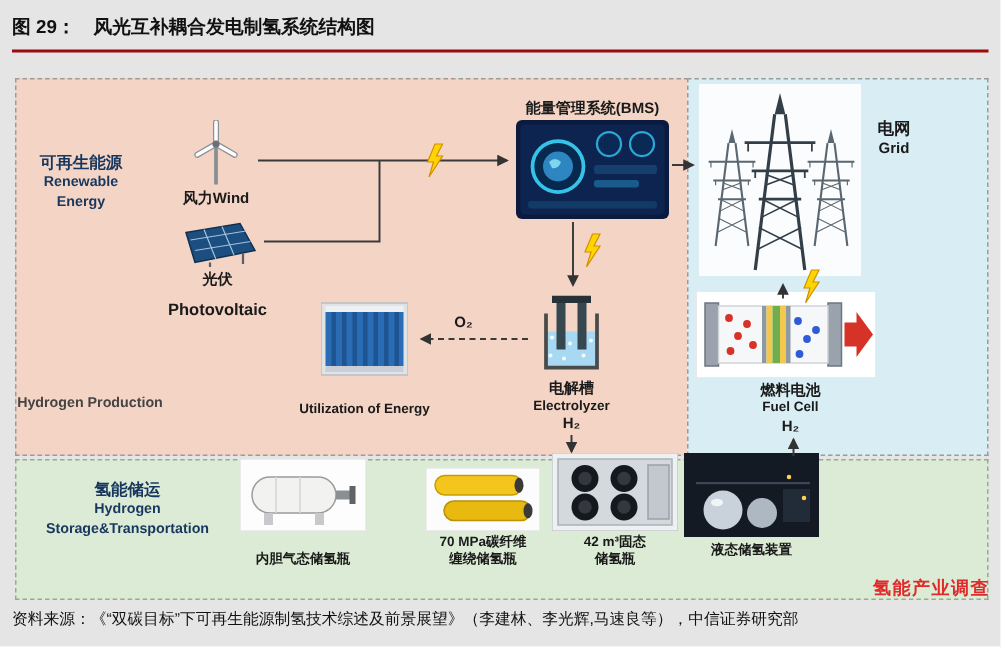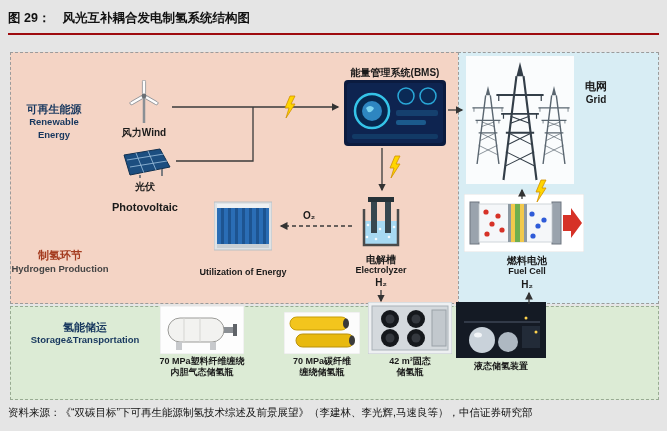--- a/index.html
+++ b/index.html
@@ -52,21 +52,20 @@
     <svg width="54" height="32" viewBox="0 0 54 32">
       <polygon points="6,9 42,3 52,21 12,29" fill="#1c4e80" stroke="#11304f" stroke-width="1"></polygon>
       <path d="M18 7 L26 27 M30 5 L38 24 M9 14 L46 8 M12 21 L49 15" stroke="#9fc3e0" stroke-width="0.8" fill="none"></path>
       <line x1="22" y1="29" x2="22" y2="32" stroke="#55606a" stroke-width="1.5"></line>
       <line x1="44" y1="23" x2="44" y2="30" stroke="#55606a" stroke-width="1.5"></line>
     </svg>
   </div>
   <div class="t" style="left:108px;top:180px;width:74px;font-size:10px">光伏</div>
   <div class="t" style="left:108px;top:200px;width:74px;font-size:11px">Photovoltaic</div>
 
-  <div class="t" style="left:14px;top:248px;width:92px;font-size:11px;color:#a33a1e">制氢环节</div>
   <div class="t" style="left:328px;top:66px;width:134px;font-size:10px">能量管理系统(BMS)</div>
 
   <div class="t" style="left:6px;top:263px;width:108px;font-size:9.5px;color:#444">Hydrogen Production</div>
   <div class="abs" style="left:344px;top:80px;width:102px;height:66px">
     <svg width="102" height="66" viewBox="0 0 102 66">
       <rect width="102" height="66" rx="4" fill="#0b1b3f"></rect>
       <rect x="3" y="3" width="96" height="60" rx="3" fill="#0e2450"></rect>
       <circle cx="28" cy="31" r="17" fill="#07284f" stroke="#35c4e8" stroke-width="2.5"></circle>
       <circle cx="28" cy="31" r="10" fill="#2e86c1"></circle>
       <path d="M22 28 q4 -4 8 0 q-2 5 -6 4 z" fill="#7fd4f0"></path>
@@ -165,35 +164,35 @@
       </g>
       <polygon points="99,21 107,21 107,14 118,29 107,44 107,37 99,37" fill="#d63227"></polygon>
     </svg>
   </div>
   <div class="t" style="left:482px;top:254px;width:90px;font-size:10px">燃料电池</div>
   <div class="t" style="left:482px;top:266px;width:90px;font-size:9px">Fuel Cell</div>
   <div class="t" style="left:513px;top:278px;width:28px;font-size:10px">H₂</div>
 
   <div class="t" style="left:12px;top:320px;width:146px;color:#17375e">
     <div style="font-size:11px">氢能储运</div>
+    <div style="font-size:9.5px">Hydrogen</div>
     <div style="font-size:9.5px">Storage&amp;Transportation</div>
   </div>
 
   <div class="abs" style="left:160px;top:306px;width:84px;height:48px">
     <svg width="84" height="48" viewBox="0 0 84 48">
       <rect width="84" height="48" fill="#fdfdfd" stroke="#e6e6e6"></rect>
       <rect x="8" y="12" width="56" height="24" rx="12" fill="#f2f2f0" stroke="#9b9b98"></rect>
       <path d="M24 12 L24 36 M40 12 L40 36" stroke="#d5d5d2" fill="none"></path>
       <rect x="64" y="21" width="10" height="6" fill="#8b8f94"></rect>
       <rect x="73" y="18" width="4" height="12" fill="#5f6368"></rect>
       <rect x="16" y="36" width="6" height="8" fill="#c7c9cc"></rect>
       <rect x="50" y="36" width="6" height="8" fill="#c7c9cc"></rect>
     </svg>
   </div>
-  <div class="t" style="left:144px;top:356px;width:116px;font-size:9px">70 MPa塑料纤维缠绕</div>
   <div class="t" style="left:144px;top:367px;width:116px;font-size:9px">内胆气态储氢瓶</div>
 
   <div class="abs" style="left:284px;top:312px;width:76px;height:42px">
     <svg width="76" height="42" viewBox="0 0 76 42">
       <rect width="76" height="42" fill="#fcfcfc" stroke="#e6e6e6"></rect>
       <rect x="6" y="5" width="58" height="13" rx="6.5" fill="#f3c51d" stroke="#c79d06"></rect>
       <ellipse cx="62" cy="11.5" rx="3" ry="5" fill="#3a3a3a"></ellipse>
       <rect x="12" y="22" width="58" height="13" rx="6.5" fill="#e8b90e" stroke="#b8900a"></rect>
       <ellipse cx="68" cy="28.5" rx="3" ry="5" fill="#3a3a3a"></ellipse>
     </svg>
@@ -253,16 +252,17 @@
     <path class="flow dash" d="M352 226 H281" marker-end="url(#ah)"></path>
     <path class="flow" d="M448 110 H462" marker-end="url(#ah)"></path>
     <path class="flow" d="M522 199 V190" marker-end="url(#ah)"></path>
     <path class="flow" d="M381 290 V301" marker-end="url(#ah)"></path>
     <path class="flow" d="M529 304 V293" marker-end="url(#ah)"></path>
     <use href="#bolt" transform="translate(283,96)"></use>
     <use href="#bolt" transform="translate(388,156)"></use>
     <use href="#bolt" transform="translate(534,180)"></use>
   </svg>
 
+  <div class="t" style="left:544px;top:385px;width:116px;font-size:12px;color:#e02b2b;text-align:right;letter-spacing:1px">氢能产业调查</div>
 
   <div class="abs" style="left:8px;top:406px;width:656px;font-size:10.5px;font-weight:normal;color:#111;white-space:nowrap">资料来源：《“双碳目标”下可再生能源制氢技术综述及前景展望》（李建林、李光辉,马速良等），中信证券研究部</div>
 
 </div>
 
 </body></html>

